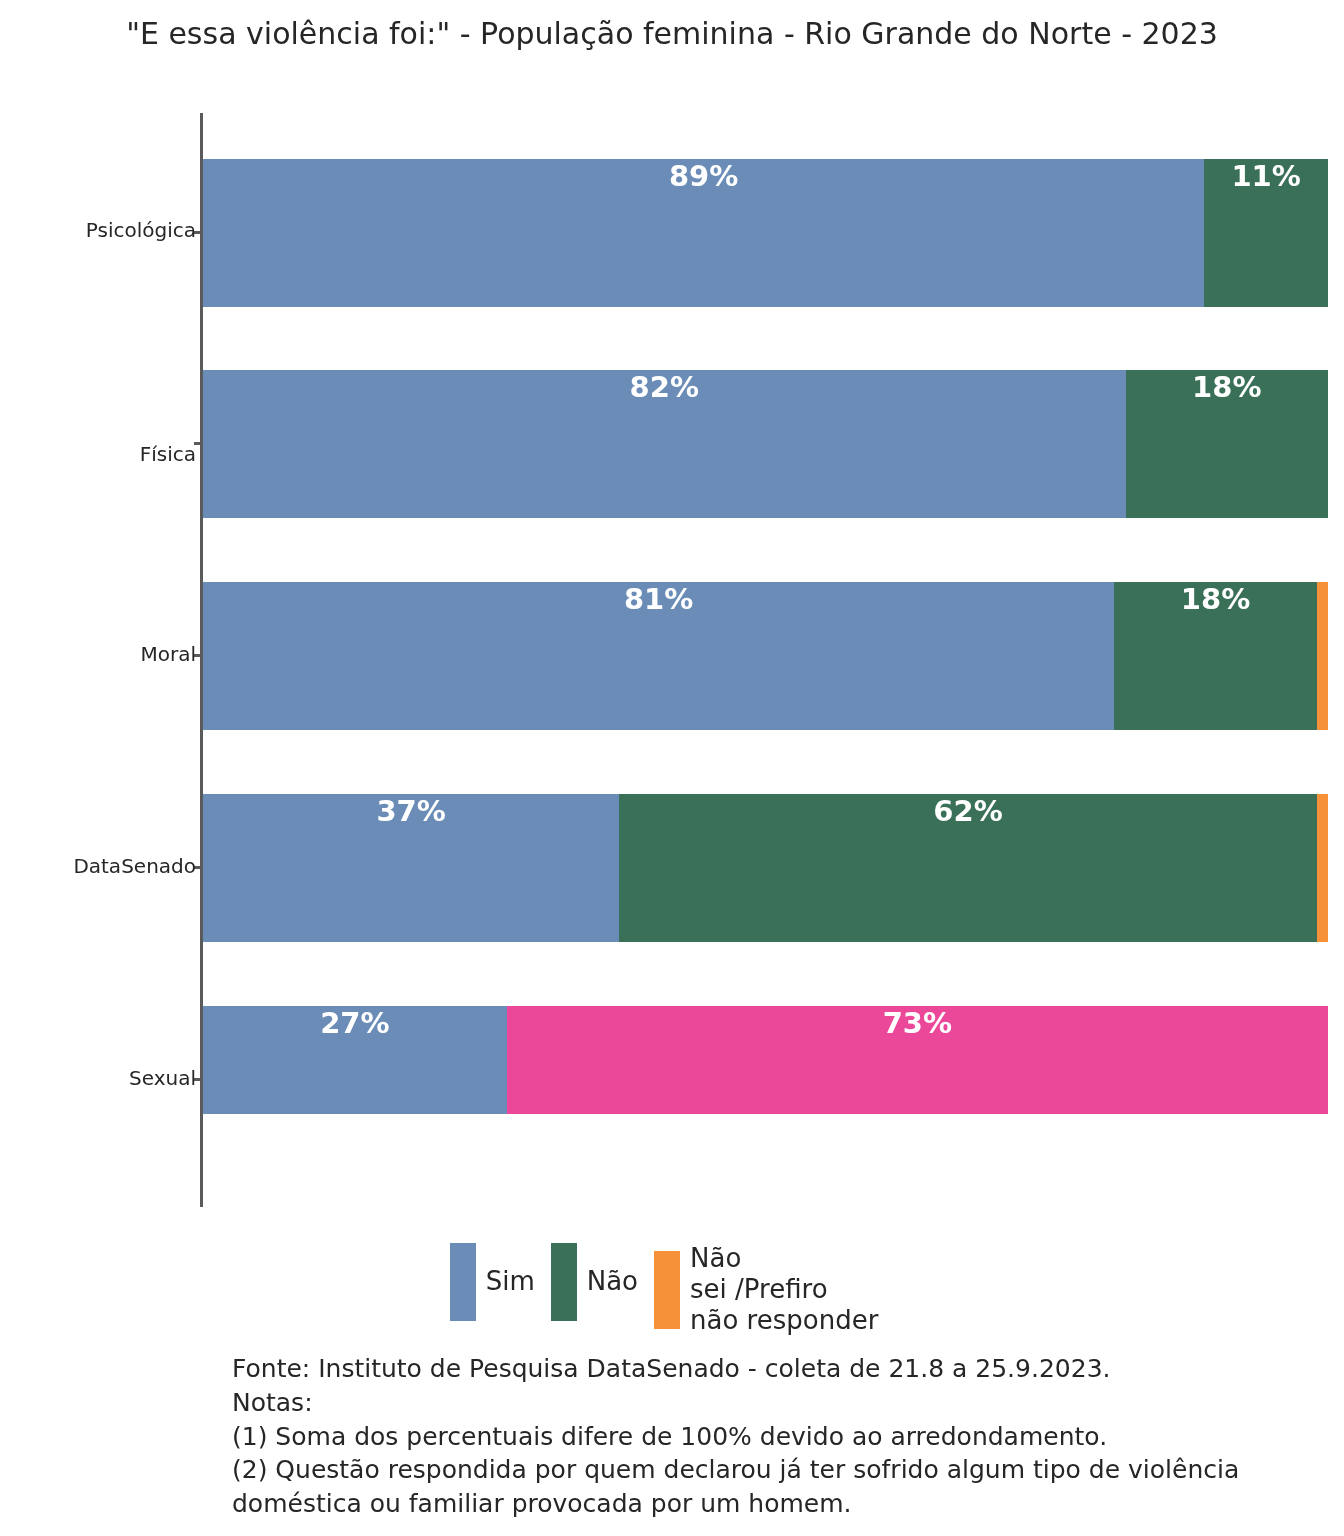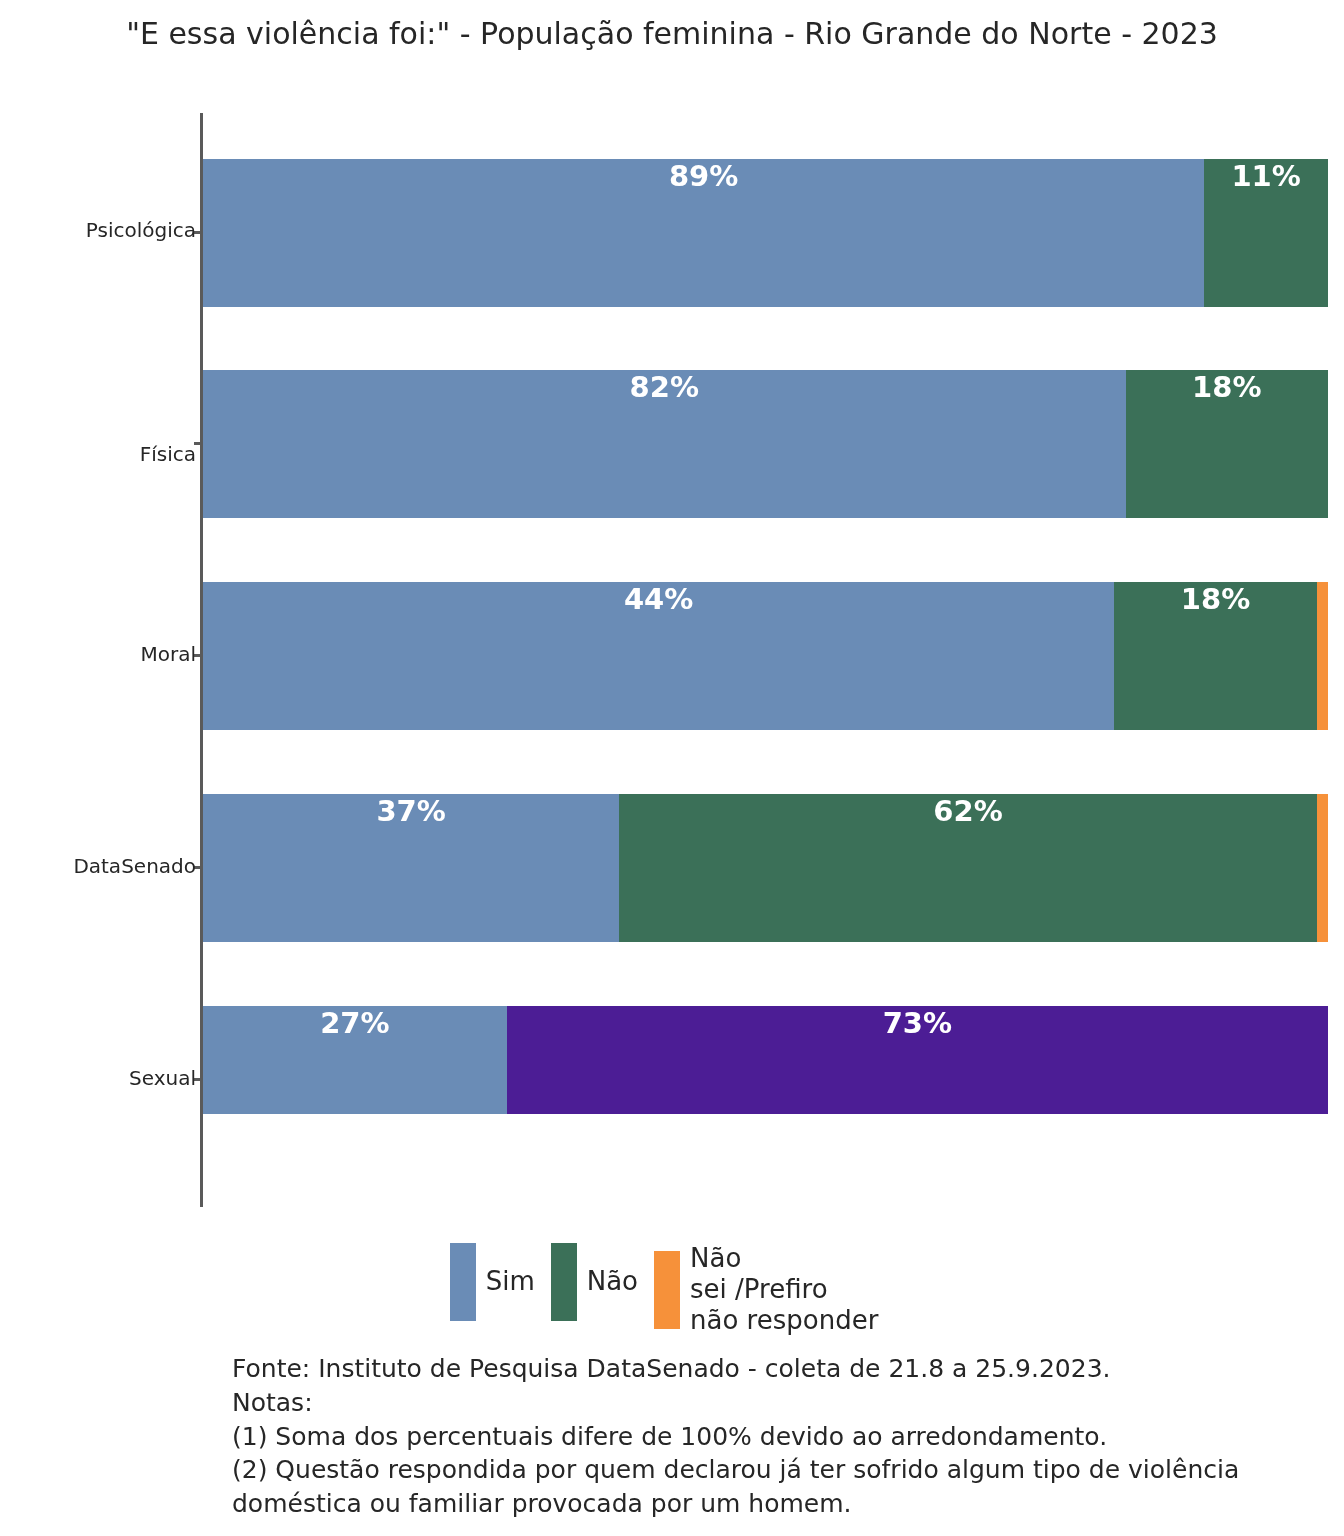--- a/index.html
+++ b/index.html
@@ -159,21 +159,21 @@
     </div>
     <div class="seg" id="seg-1-1" style="width: 18%; background: rgb(59, 112, 88);">
       <span class="seg-label">18%</span>
     </div>
 
   </div>
 
   <div class="bar-row" id="row-2" style="top:469px; height:148px;">
     <div class="tick-mark" style="top:72px;"></div>
     <div class="seg" id="seg-2-0" style="width: 81%; background: rgb(106, 140, 182);">
-      <span class="seg-label">44%</span>
+      <span class="seg-label">81%</span>
     </div>
     <div class="seg" id="seg-2-1" style="width: 18%; background: rgb(59, 112, 88);">
       <span class="seg-label">18%</span>
     </div>
     <div class="seg" id="seg-2-2" style="width: 1%; background: rgb(246, 145, 58);"></div>
   </div>
 
   <div class="bar-row" id="row-3" style="top:681px; height:148px;">
     <div class="tick-mark" style="top:72px;"></div>
     <div class="seg" id="seg-3-0" style="width: 37%; background: rgb(106, 140, 182);">
@@ -183,21 +183,21 @@
       <span class="seg-label">62%</span>
     </div>
     <div class="seg" id="seg-3-2" style="width: 1%; background: rgb(246, 145, 58);"></div>
   </div>
 
   <div class="bar-row" id="row-4" style="top:893px; height:108px;border-radius:29px;">
     <div class="tick-mark" style="top:72px;"></div>
     <div class="seg" id="seg-4-0" style="width: 27%; background: rgb(106, 140, 182);">
       <span class="seg-label">27%</span>
     </div>
-    <div class="seg" id="seg-4-1" style="width: 73%; background: #4c1d95;">
+    <div class="seg" id="seg-4-1" style="width: 73%; background: #ec4899;">
       <span class="seg-label">73%</span>
     </div>
 
   </div>
 </div>
 
 <div class="y-tick" style="top:218px;">Psicológica</div>
 <div class="y-tick" style="top:430px;margin-top:12px;">Física</div>
 <div class="y-tick" style="top:642px;">Moral</div>
 <div class="y-tick" style="top:854px;">DataSenado</div>

